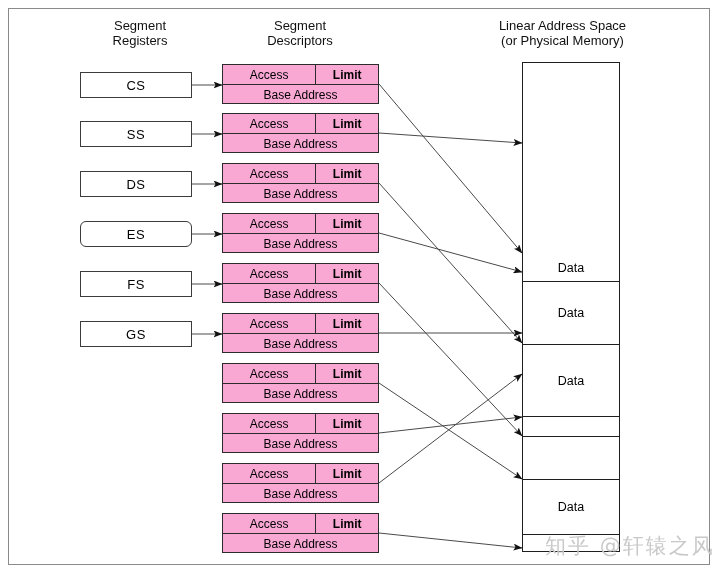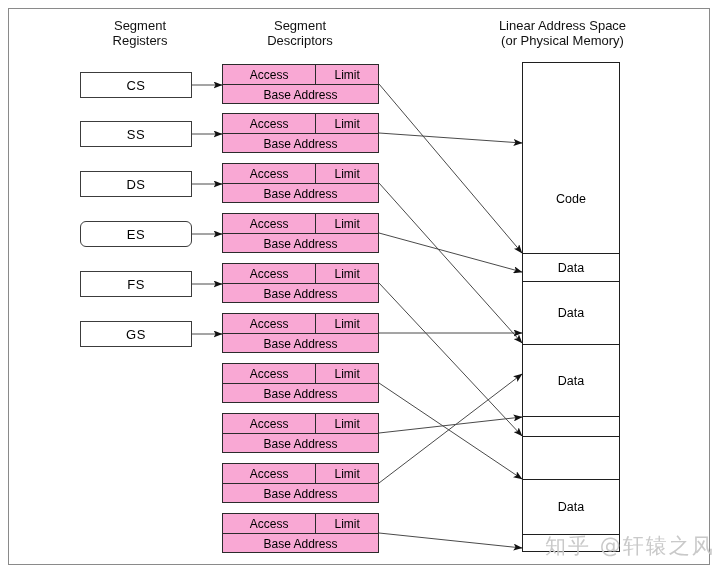--- a/index.html
+++ b/index.html
@@ -32,21 +32,21 @@
     border:1px solid #2b2b2b;background:#f9a8d4;box-sizing:border-box;
   }
   .desc .row1{
     height:19px;display:flex;border-bottom:1px solid #2b2b2b;
   }
   .desc .c-access{
     width:60%;display:flex;align-items:center;justify-content:center;
     border-right:1px solid #2b2b2b;font-size:12px;
   }
   .desc .c-limit{
-    width:40%;display:flex;align-items:center;justify-content:center;font-size:12px;
+    width:40%;display:flex;align-items:center;justify-content:center;font-size:12px;font-weight:bold;
   }
   .desc .row2{
     height:19px;display:flex;align-items:center;justify-content:center;font-size:12px;
   }
 
   #mem-box{
     position:absolute;left:522px;top:62px;width:98px;height:490px;
     border:1px solid #1f1f1f;background:#fff;box-sizing:border-box;
   }
   .mem-blk{
@@ -163,23 +163,20 @@
     <div class="desc" style="top: 513px;">
       <div class="row1">
         <div class="c-access">Access</div>
         <div class="c-limit">Limit</div>
       </div>
       <div class="row2">Base Address</div>
     </div>
   </div>
 
 <div id="mem-box">
-    <div class="mem-blk" style="top: 81px; height: 110px;">
-      <span>Code</span>
-    </div>
     <div class="mem-blk" style="top: 191px; height: 28px;">
       <span>Data</span>
     </div>
     <div class="mem-blk" style="top: 219px; height: 63px;">
       <span>Data</span>
     </div>
     <div class="mem-blk" style="top: 282px; height: 72px;">
       <span>Data</span>
     </div>
     <div class="mem-blk" style="top: 354px; height: 20px;">

